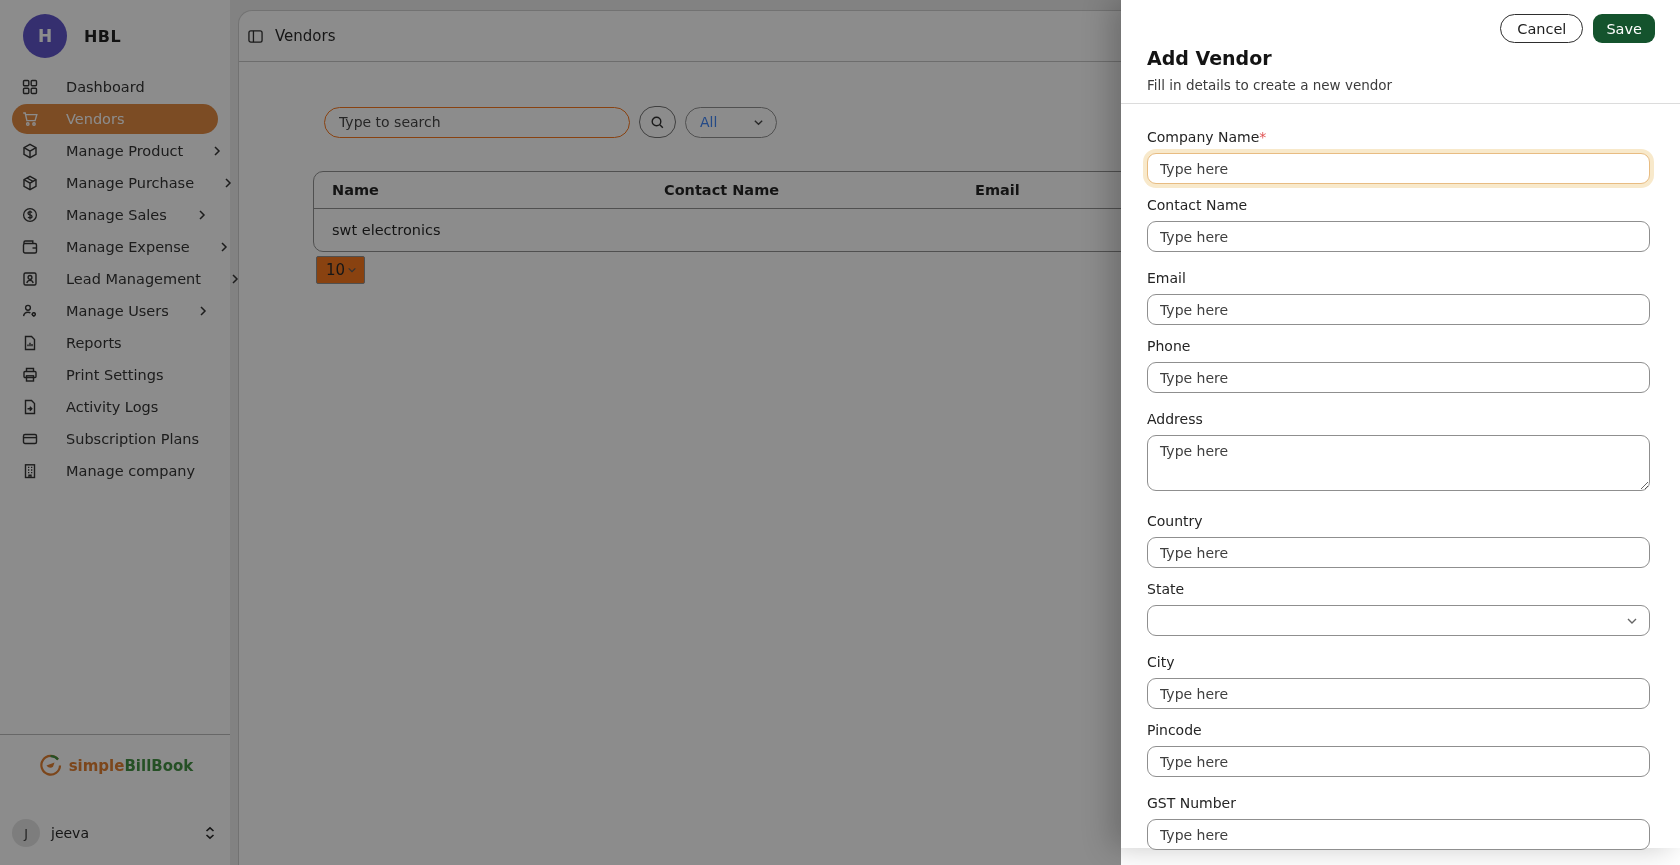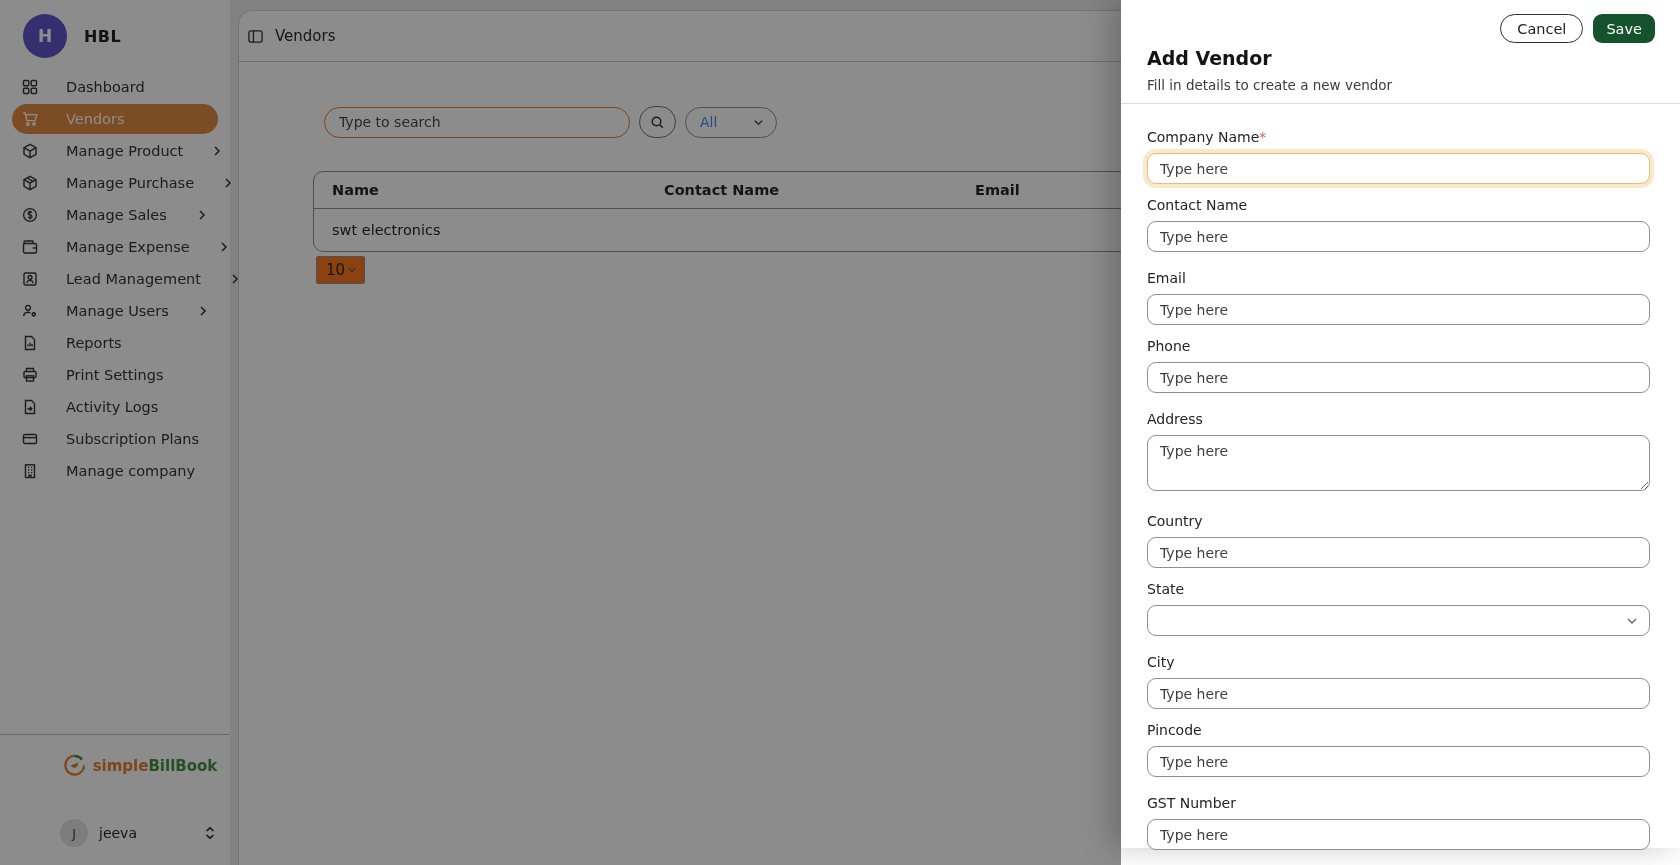--- a/index.html
+++ b/index.html
@@ -14,21 +14,21 @@
     color:#fff; display:flex; align-items:center; justify-content:center;
     font-size:17px; font-weight:bold; }
   .brand-name { font-size:16px; font-weight:bold; color:#1c1c1c; letter-spacing:.4px; }
   .nav { padding:4px 12px 0 12px; }
   .nav-item { display:flex; align-items:center; gap:28px; height:30px; margin-bottom:2px;
     padding:0 10px; border-radius:15px; color:#2e2e2e; font-size:14.5px; cursor:pointer; }
   .nav-item svg { flex:0 0 auto; }
   .nav-item .lbl { flex:1 1 auto; white-space:nowrap; }
   .nav-item.active { background:#e0863c; color:#fff; }
   .chev { margin-left:auto; }
-  .side-footer { position:absolute; left:0; right:0; bottom:0; border-top:1px solid #b9b9b9;padding-left:48px; }
+  .side-footer { position:absolute; left:0; right:0; bottom:0; border-top:1px solid #b9b9b9; }
   .logo-row { display:flex; align-items:center; justify-content:center; gap:5px; margin-top:17px; }
   .logo-t1 { color:#e07b2a; font-weight:bold; font-size:15px; }
   .logo-t2 { color:#3e8e3e; font-weight:bold; font-size:15px; }
   .user-row { display:flex; align-items:center; gap:11px; margin:40px 14px 18px 12px; }
   .user-avatar { width:28px; height:28px; border-radius:50%; background:#e3e3e3; color:#333;
     display:flex; align-items:center; justify-content:center; font-size:12.5px; }
   .user-name { font-size:14px; color:#222; flex:1; }
 
   
   .main-card { position:absolute; left:238px; top:10px; right:0; bottom:0;

